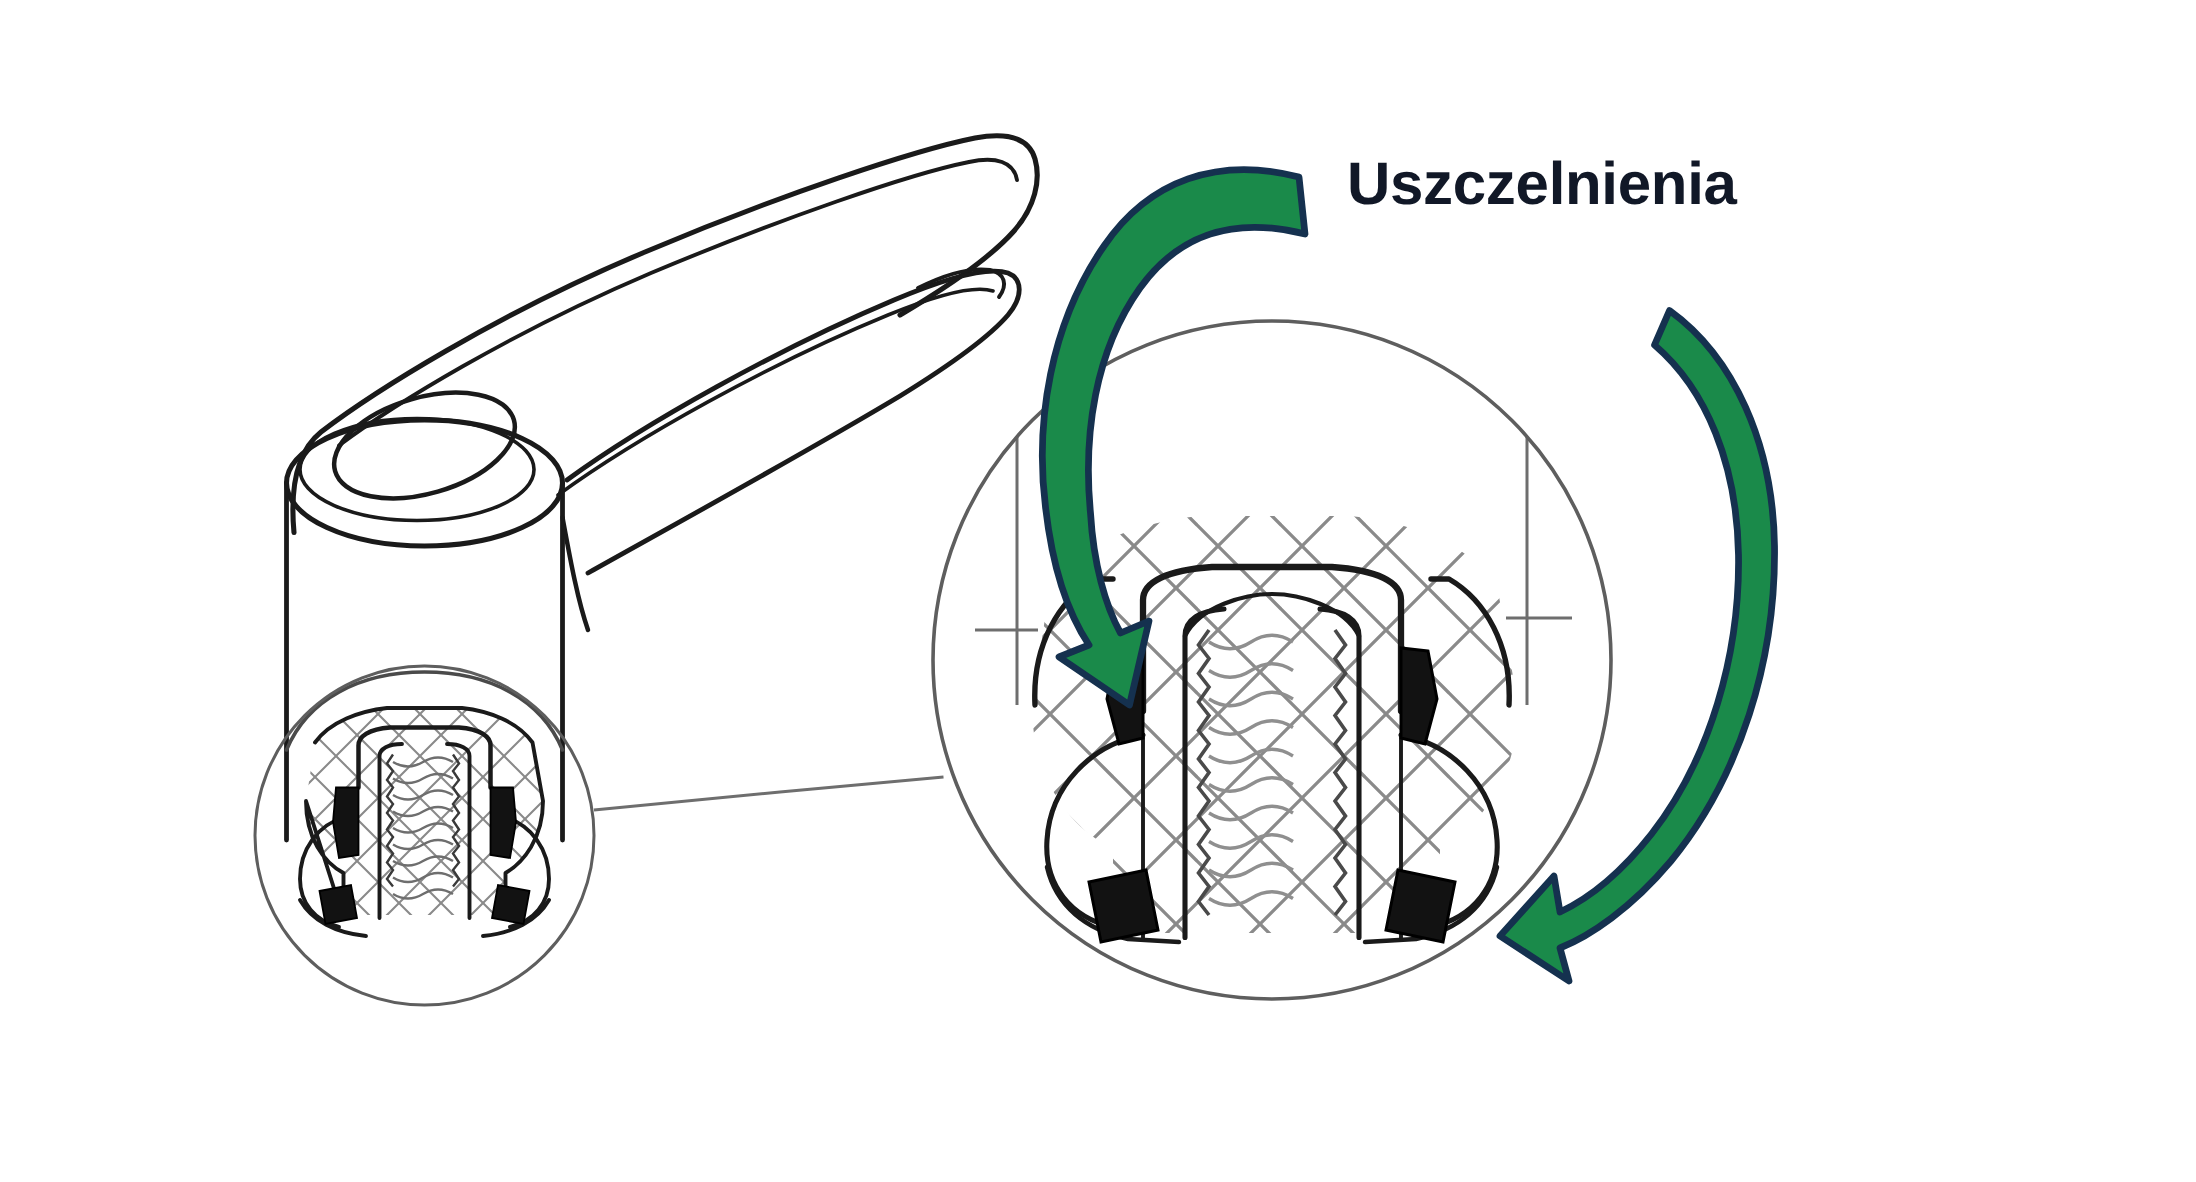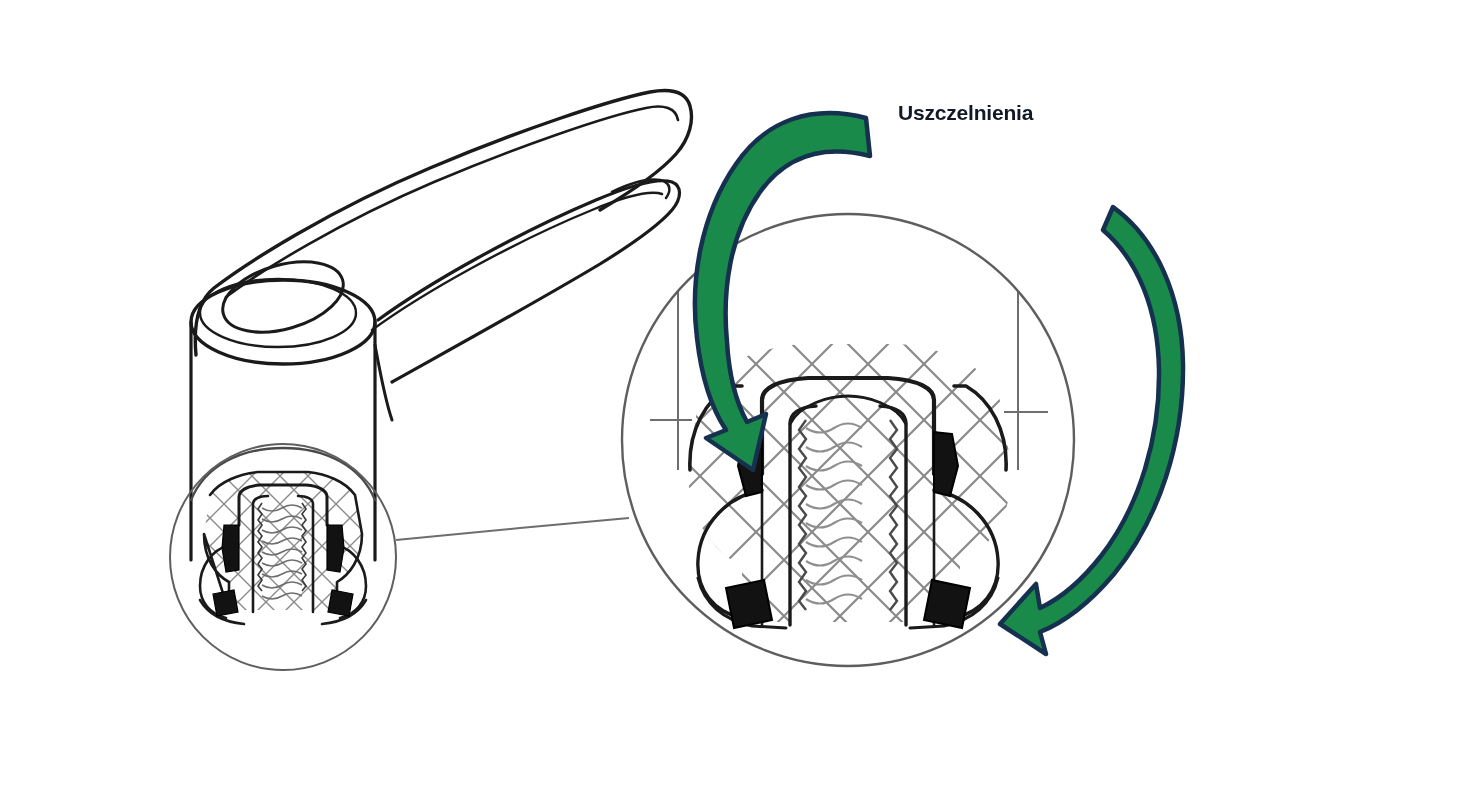--- a/index.html
+++ b/index.html
@@ -24,21 +24,21 @@
     top: 0;
     width: 1464px;
     height: 788px;
     display: block;
   }
   .annotation-label {
     position: absolute;
     left: 898px;
     top: 101px;
     font-family: "Liberation Sans", sans-serif;
-    font-size: 21px;
+    font-size: 40px;
     font-weight: bold;
     color: #111827;
     letter-spacing: -0.2px;
     white-space: nowrap;
     user-select: none;
   }
 </style>
 </head>
 <body>
 

